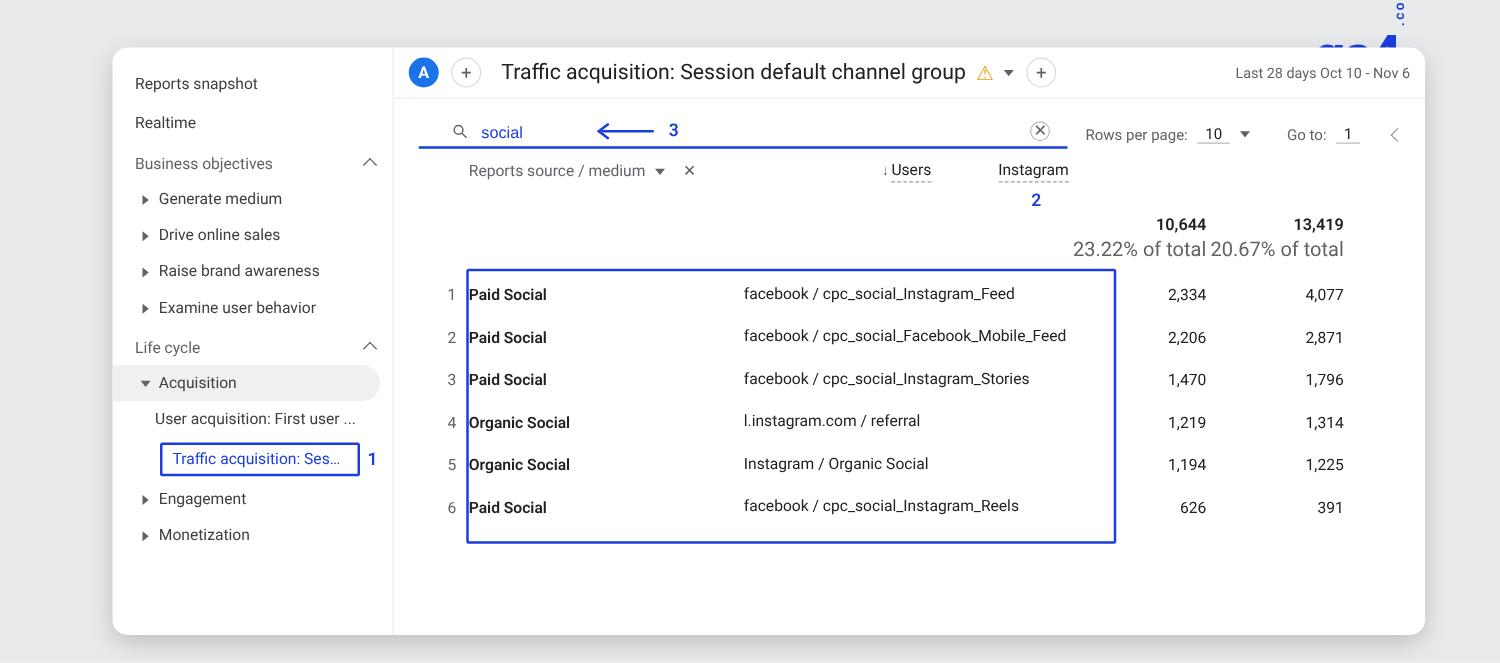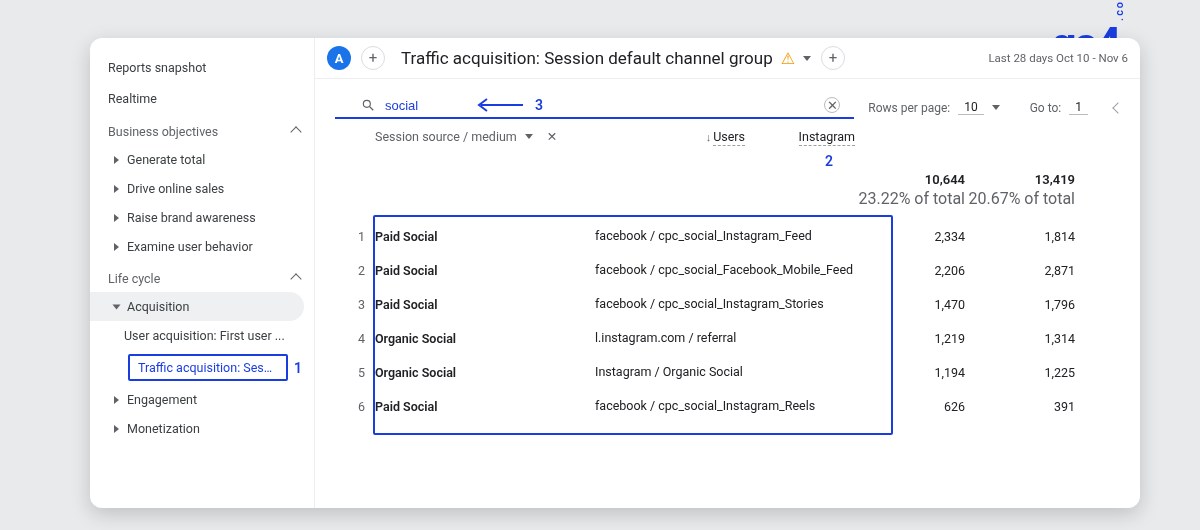--- a/index.html
+++ b/index.html
@@ -97,21 +97,21 @@
       <div class="sb-row sb-plain">
         <span>Realtime</span>
       </div>
 
       <div class="sb-group">
         <span>Business objectives</span>
         <span class="chev"></span>
       </div>
       <div class="sb-item">
         <span class="tri"></span>
-        <span class="lbl">Generate total</span>
+        <span class="lbl">Generate medium</span>
       </div>
       <div class="sb-item">
         <span class="tri"></span>
         <span class="lbl">Drive online sales</span>
       </div>
       <div class="sb-item">
         <span class="tri"></span>
         <span class="lbl">Raise brand awareness</span>
       </div>
       <div class="sb-item">
@@ -182,21 +182,21 @@
           <span class="val">1</span>
           <span style="width:10px"></span>
           <span class="chev-left"></span>
         </div>
       </div>
 
       <div class="tablewrap">
         <div class="theadrow">
           <div class="col-idx"></div>
           <div class="col-dim2">
-            <span>Session source / medium</span>
+            <span>Reports source / medium</span>
             <span class="dd-caret"></span>
             <span class="x-remove">✕</span>
           </div>
           <div class="col-users">
             <span class="down-arrow">↓</span><span class="hdr-metric">Users</span>
           </div>
           <div class="col-sessions">
             <span class="hdr-metric">Instagram</span>
           </div>
         </div>
@@ -216,21 +216,21 @@
             <div class="tot-pct">20.67% of total</div>
           </div>
         </div>
 
         <div class="rows-overlay" id="rows-container">
             <div class="trow">
               <div class="col-idx">1</div>
               <div class="col-dim1">Paid Social</div>
               <div class="col-dim2">facebook / cpc_social_Instagram_Feed</div>
               <div class="col-users">2,334</div>
-              <div class="col-sessions">1,814</div>
+              <div class="col-sessions">4,077</div>
             </div>
             <div class="trow">
               <div class="col-idx">2</div>
               <div class="col-dim1">Paid Social</div>
               <div class="col-dim2">facebook / cpc_social_Facebook_Mobile_Feed</div>
               <div class="col-users">2,206</div>
               <div class="col-sessions">2,871</div>
             </div>
             <div class="trow">
               <div class="col-idx">3</div>

